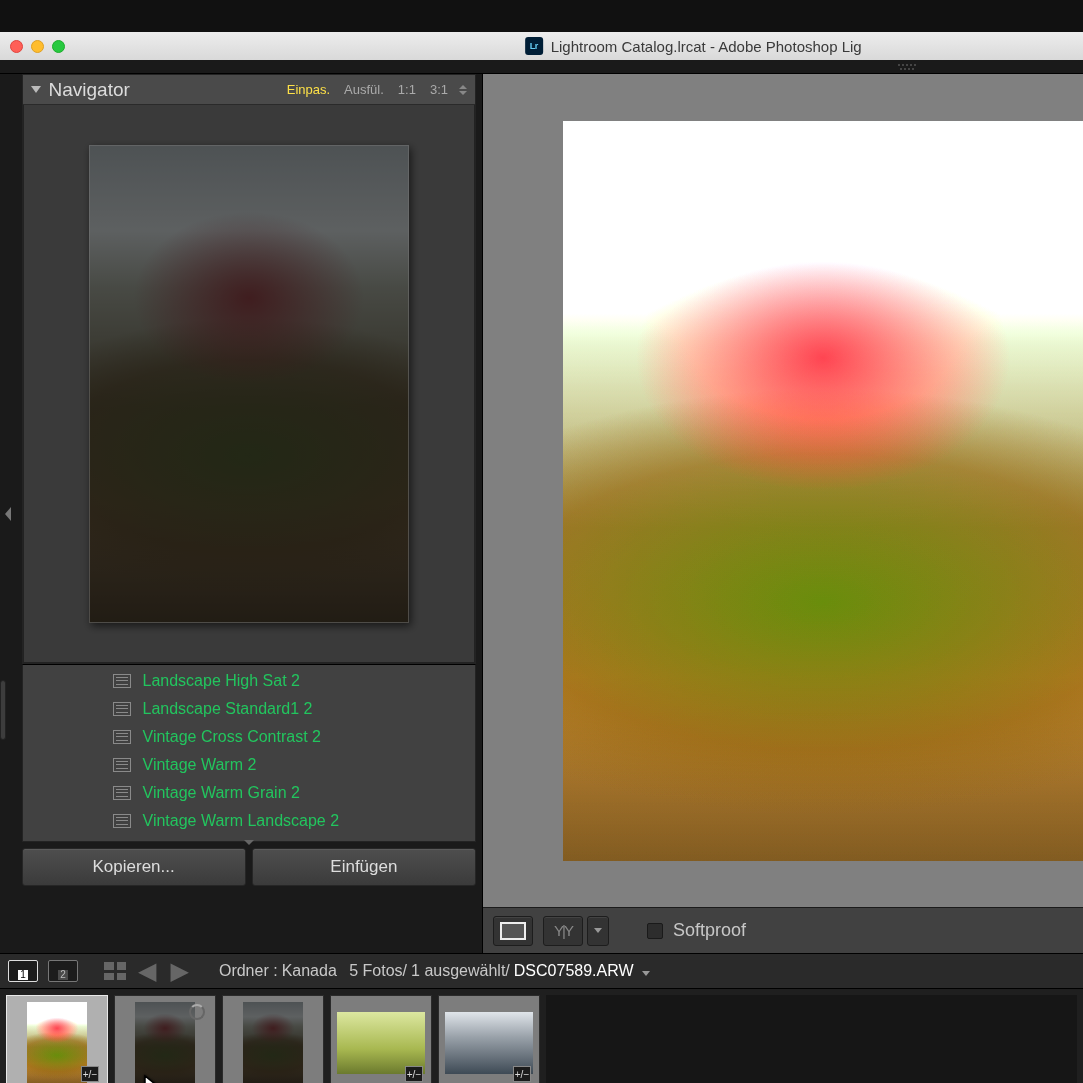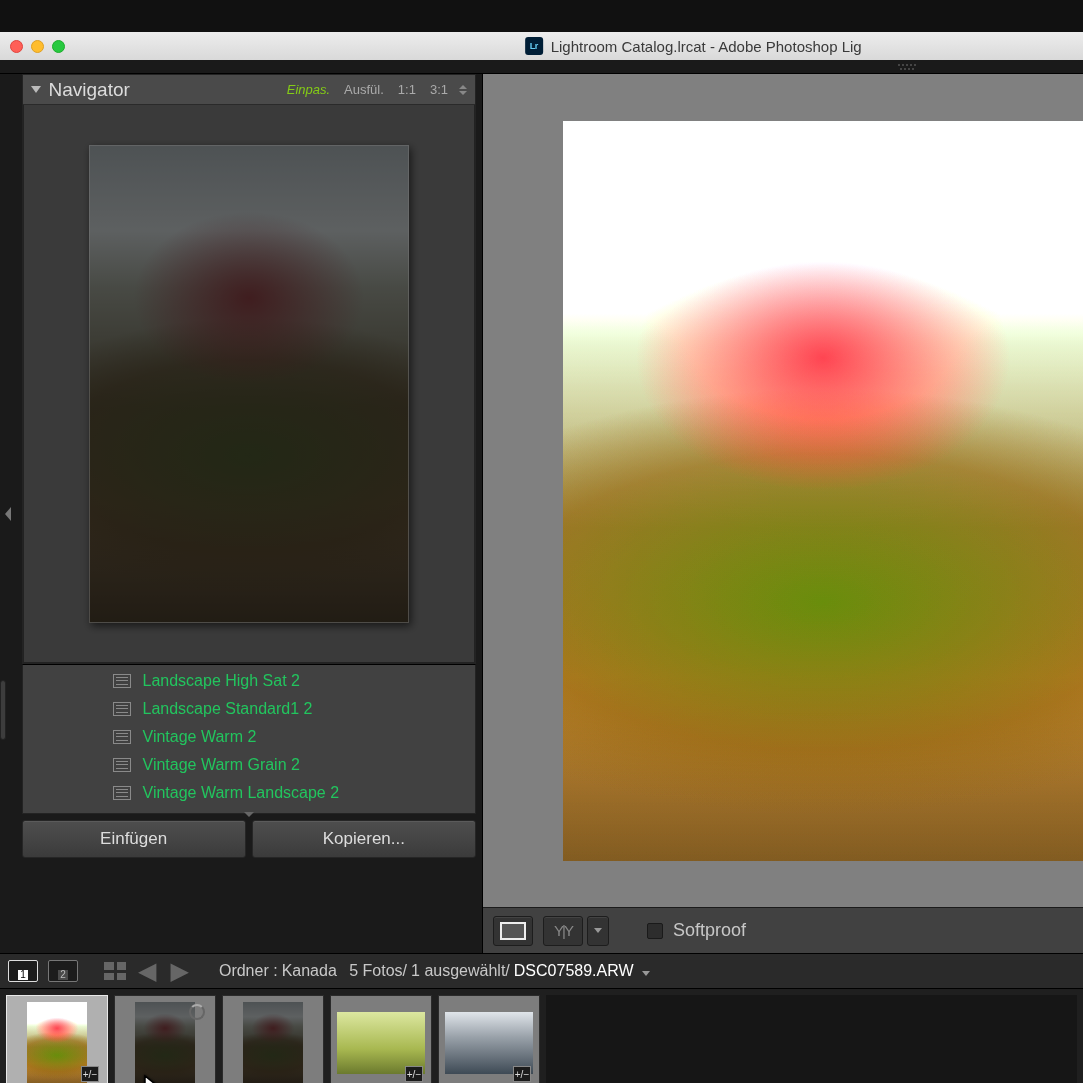--- a/index.html
+++ b/index.html
@@ -29,21 +29,21 @@
   .edge-tab svg { width:10px; height:18px; fill:#777;}
 
   
   .leftcol { width:542px; background:#1a1a1a; display:flex; flex-direction:column; border-right:1px solid #000;}
   .panel { background:#414141; border:1px solid #232323; margin:0 6px;}
   .panel-hdr { display:flex; align-items:center; height:30px; padding:0 8px; background:#4a4a4a; border-bottom:1px solid #2a2a2a;}
   .panel-hdr .tri { width:0; height:0; border-left:5px solid transparent; border-right:5px solid transparent; border-top:7px solid #bbb; margin-right:8px;}
   .panel-hdr .ttl { font-size:19px; color:#dcdcdc; flex:0 0 auto;}
   .panel-hdr .spacer { flex:1; }
   .panel-hdr .zoom { font-size:13px; color:#aaa; padding:0 7px; cursor:pointer;}
-  .panel-hdr .zoom.active { color:#84cc16;font-style:italic; }
+  .panel-hdr .zoom.active { color:#fde047; }
   .panel-hdr .updown { display:flex; flex-direction:column; margin-left:4px;}
   .panel-hdr .updown div { width:0;height:0; border-left:4px solid transparent; border-right:4px solid transparent;}
   .panel-hdr .updown .u{border-bottom:4px solid #888; margin-bottom:2px;}
   .panel-hdr .updown .d{border-top:4px solid #888;}
 
   .nav-body { height:558px; background:#3a3a3a; display:flex; align-items:center; justify-content:center; border:1px solid #222; border-top:none; margin:0;}
   .nav-thumb { width:320px; height:478px; position:relative; box-shadow: 2px 3px 8px rgba(0,0,0,0.6);}
   .nav-thumb .sel { position:absolute; inset:0; border:1px solid rgba(255,255,255,0.55);}
 
   
@@ -198,20 +198,28 @@
               <div></div>
             </div>
           <span>Landscape Standard1 2</span>
         </div>
         <div class="preset-row">
           <div class="preset-ico">
               <div></div>
               <div></div>
               <div></div>
             </div>
+          <span>Vintage Cross Contrast 2</span>
+        </div>
+        <div class="preset-row">
+          <div class="preset-ico">
+              <div></div>
+              <div></div>
+              <div></div>
+            </div>
           <span>Vintage Warm 2</span>
         </div>
         <div class="preset-row">
           <div class="preset-ico">
               <div></div>
               <div></div>
               <div></div>
             </div>
           <span>Vintage Warm Grain 2</span>
         </div>
@@ -219,22 +227,22 @@
           <div class="preset-ico">
               <div></div>
               <div></div>
               <div></div>
             </div>
           <span>Vintage Warm Landscape 2</span>
         </div>
       </div>
 
       <div class="btnrow">
+        <div class="bigbtn">Kopieren...</div>
         <div class="bigbtn">Einfügen</div>
-        <div class="bigbtn">Kopieren...</div>
       </div>
     </div>
 
     <div class="mainview">
       <div class="canvas">
         <div class="mainimg photo bright" style="width:520px;"></div>
       </div>
       <div class="toolbar">
         <div class="tbtn">
             <div class="rect-ico"></div>

